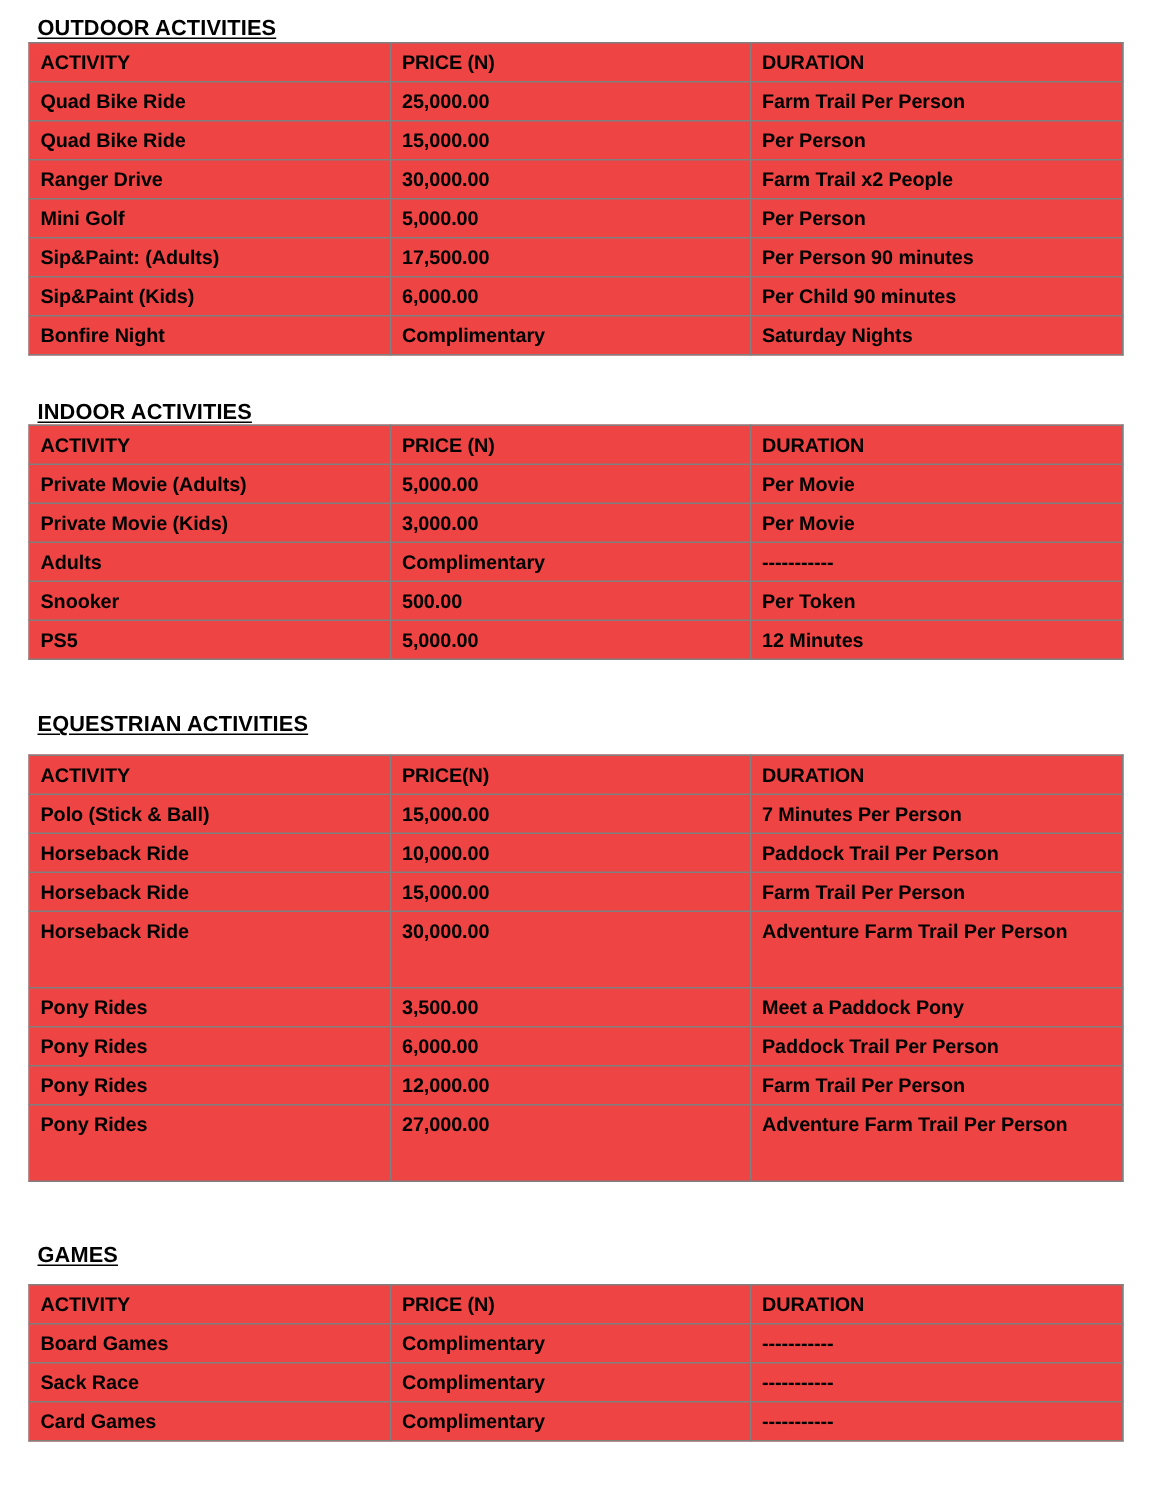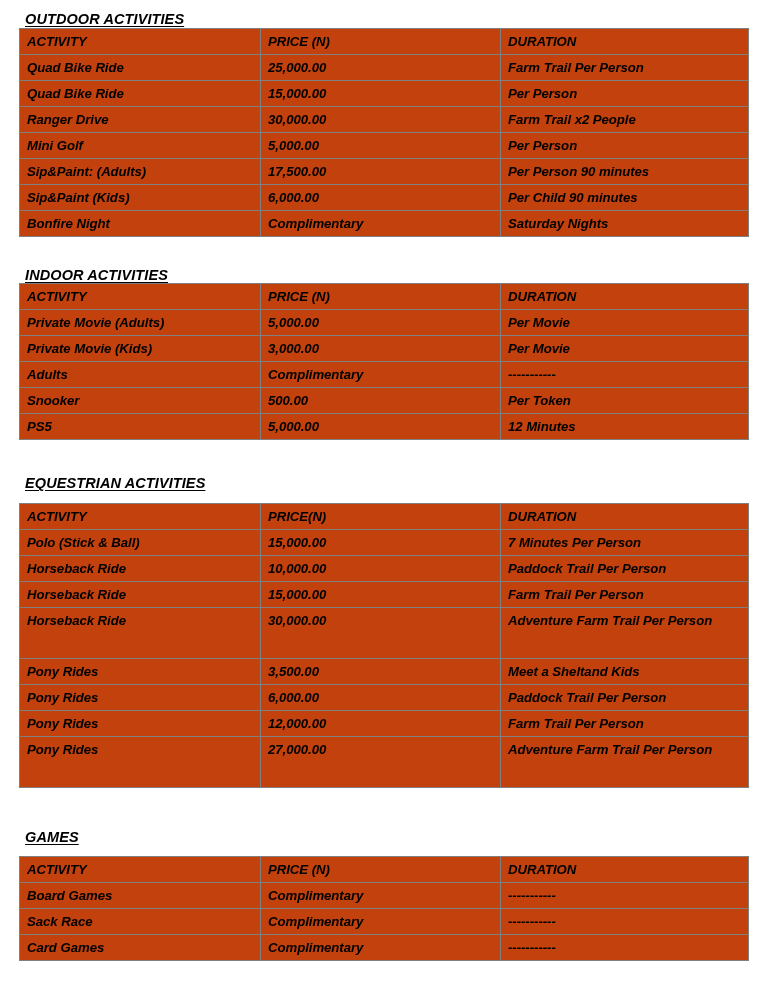--- a/index.html
+++ b/index.html
@@ -13,41 +13,40 @@
     font-family: "Liberation Sans", sans-serif;
     color: #000000;
     overflow: hidden;
   }
   .page {
     position: relative;
     width: 768px;
     height: 994px;
     box-sizing: border-box;
     padding: 0;
-    font-style: italic;
   }
   .section {
     padding: 0 20px 0 19px;
   }
   .section-heading {
     font-size: 14.5px;
     font-weight: bold;
     text-decoration: underline;
     text-underline-offset: 2px;
     letter-spacing: 0.1px;
     line-height: 1;
     margin: 0;
     padding: 0 0 1px 6px;
   }
   .price-table {
     width: 729px;
     border-collapse: collapse;
     table-layout: fixed;
     border: 1px solid #4d4d4d;
-    background: #c2410c;
+    background: #ef4444;
   }
   .price-table col.c-activity { width: 241px; }
   .price-table col.c-price    { width: 240px; }
   .price-table col.c-duration { width: 248px; }
 
   .price-table th,
   .price-table td {
     border: 1px solid #808080;
     font-size: 13.2px;
     font-weight: bold;
@@ -214,21 +213,21 @@
           <td>Farm Trail Per Person</td>
         </tr>
         <tr class="tall">
           <td>Horseback Ride</td>
           <td>30,000.00</td>
           <td>Adventure Farm Trail Per Person</td>
         </tr>
         <tr>
           <td>Pony Rides</td>
           <td>3,500.00</td>
-          <td>Meet a Sheltand Kids</td>
+          <td>Meet a Paddock Pony</td>
         </tr>
         <tr>
           <td>Pony Rides</td>
           <td>6,000.00</td>
           <td>Paddock Trail Per Person</td>
         </tr>
         <tr>
           <td>Pony Rides</td>
           <td>12,000.00</td>
           <td>Farm Trail Per Person</td>

